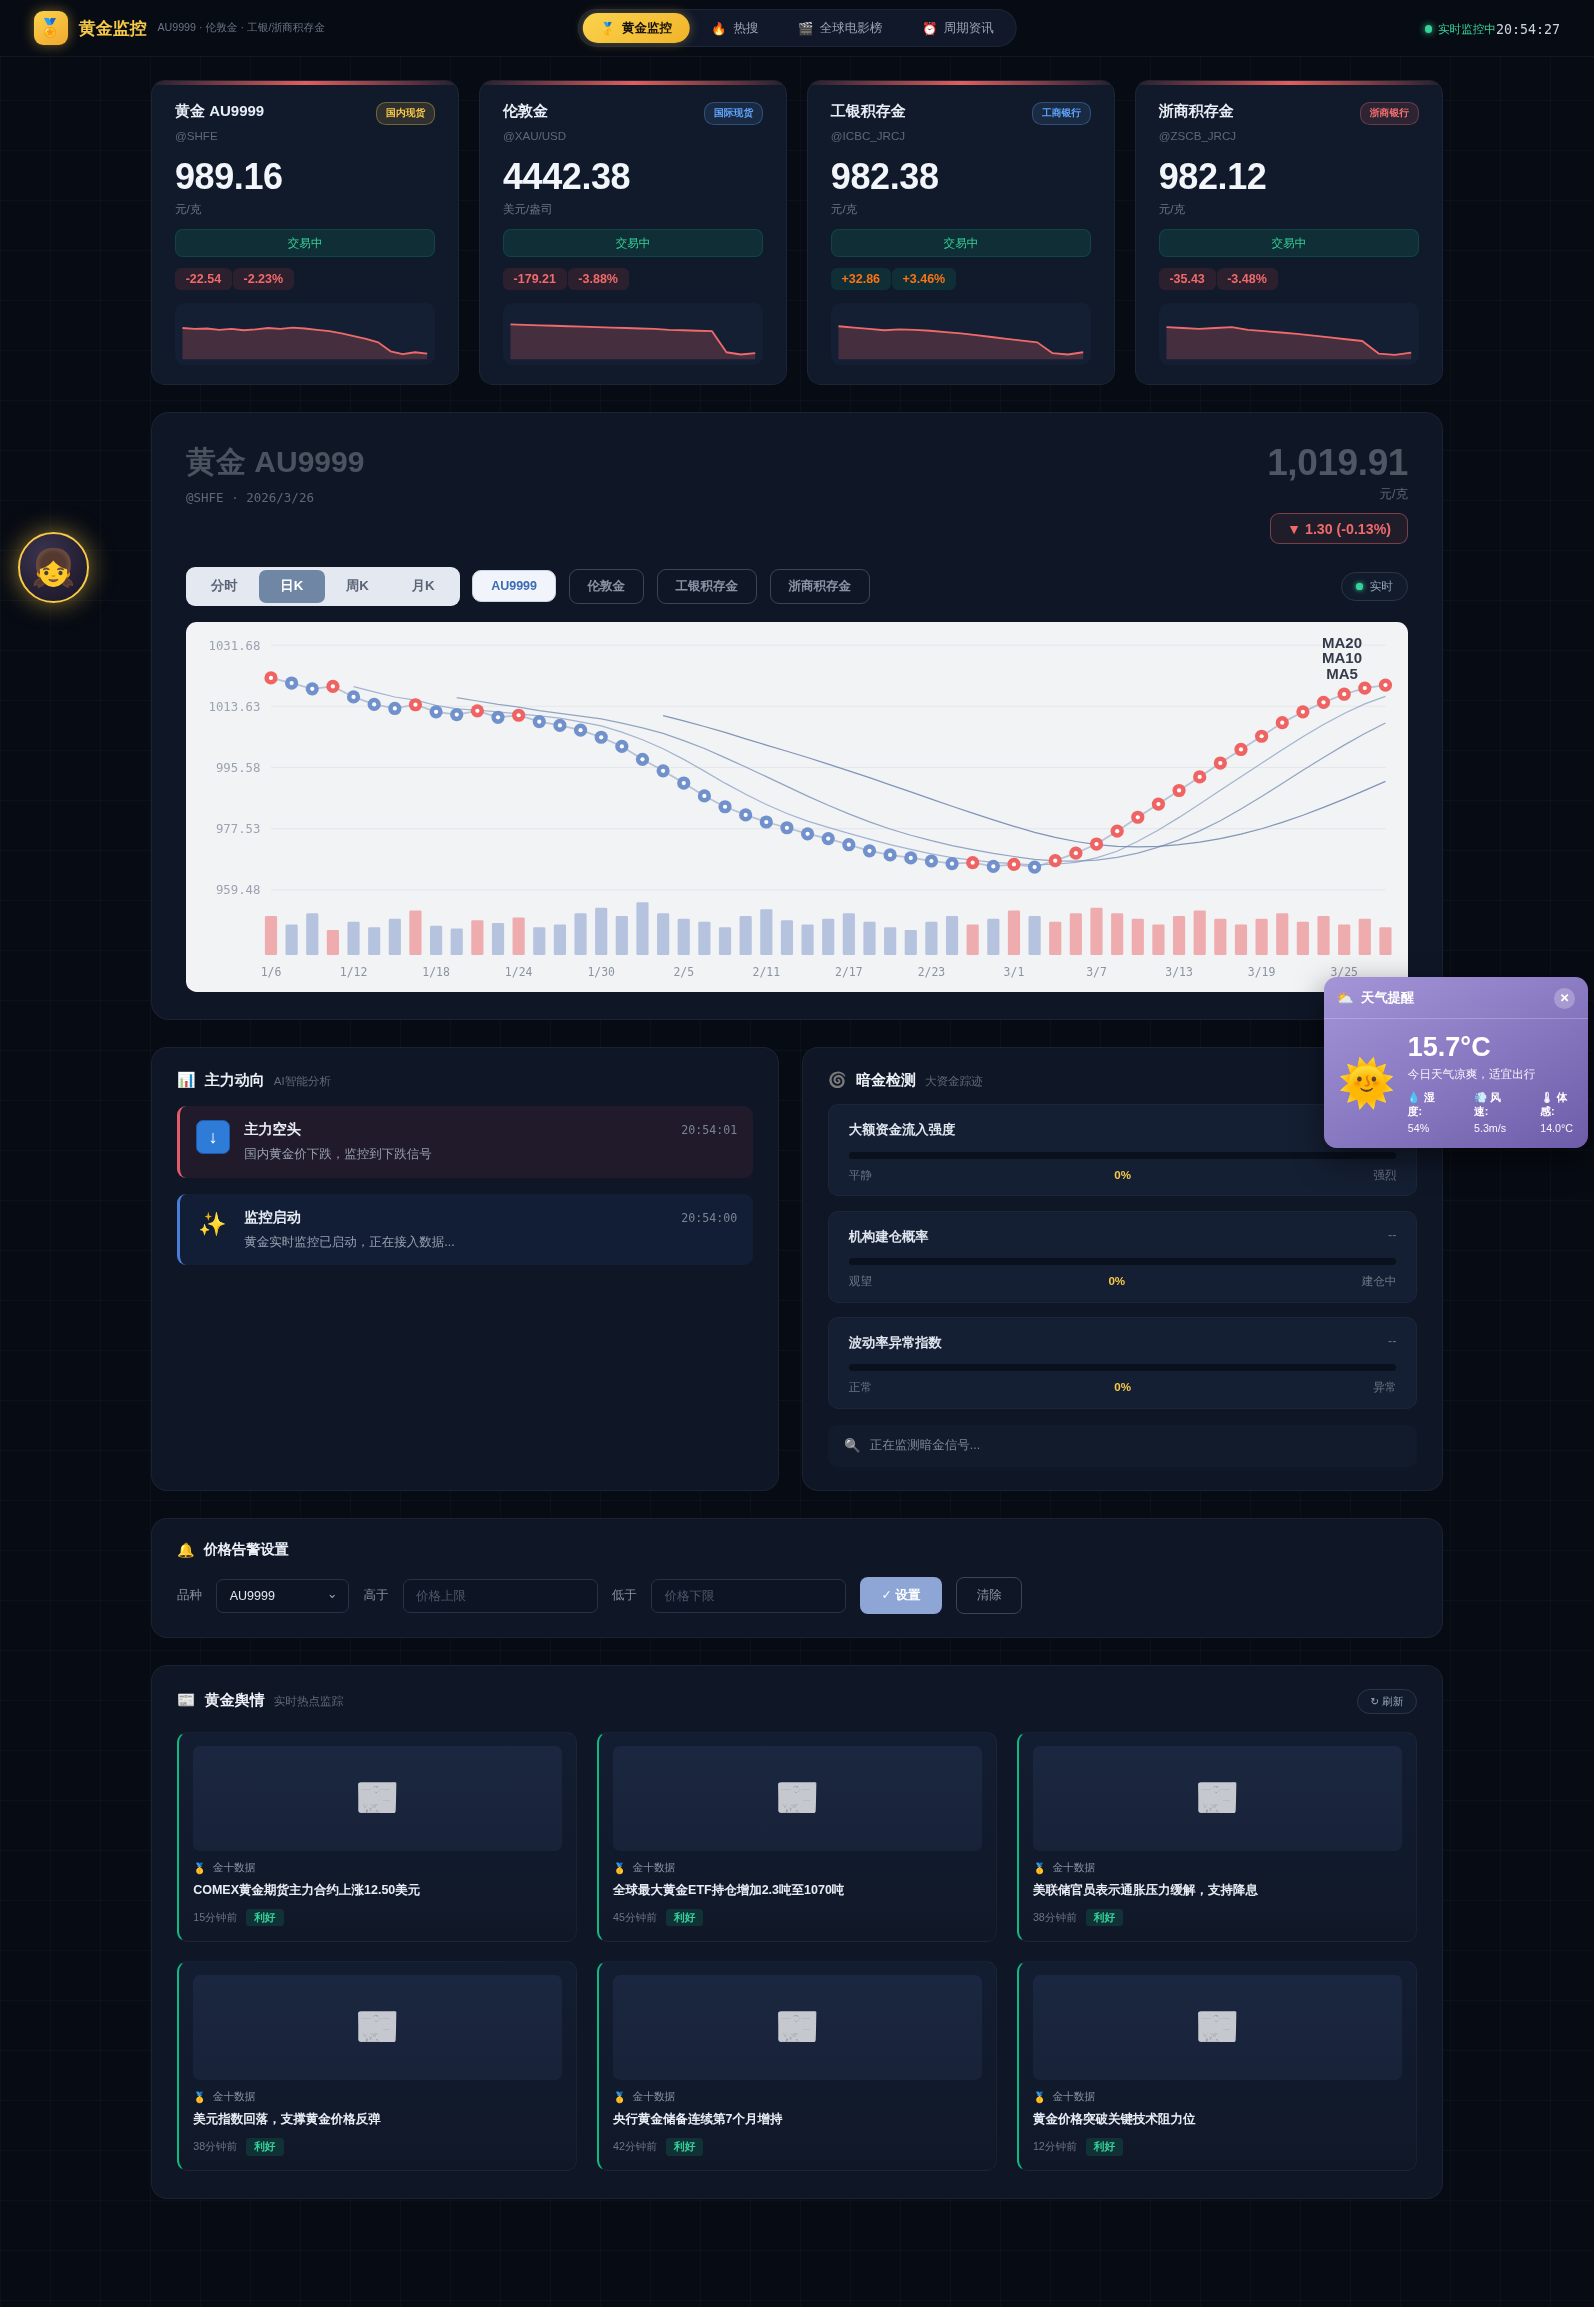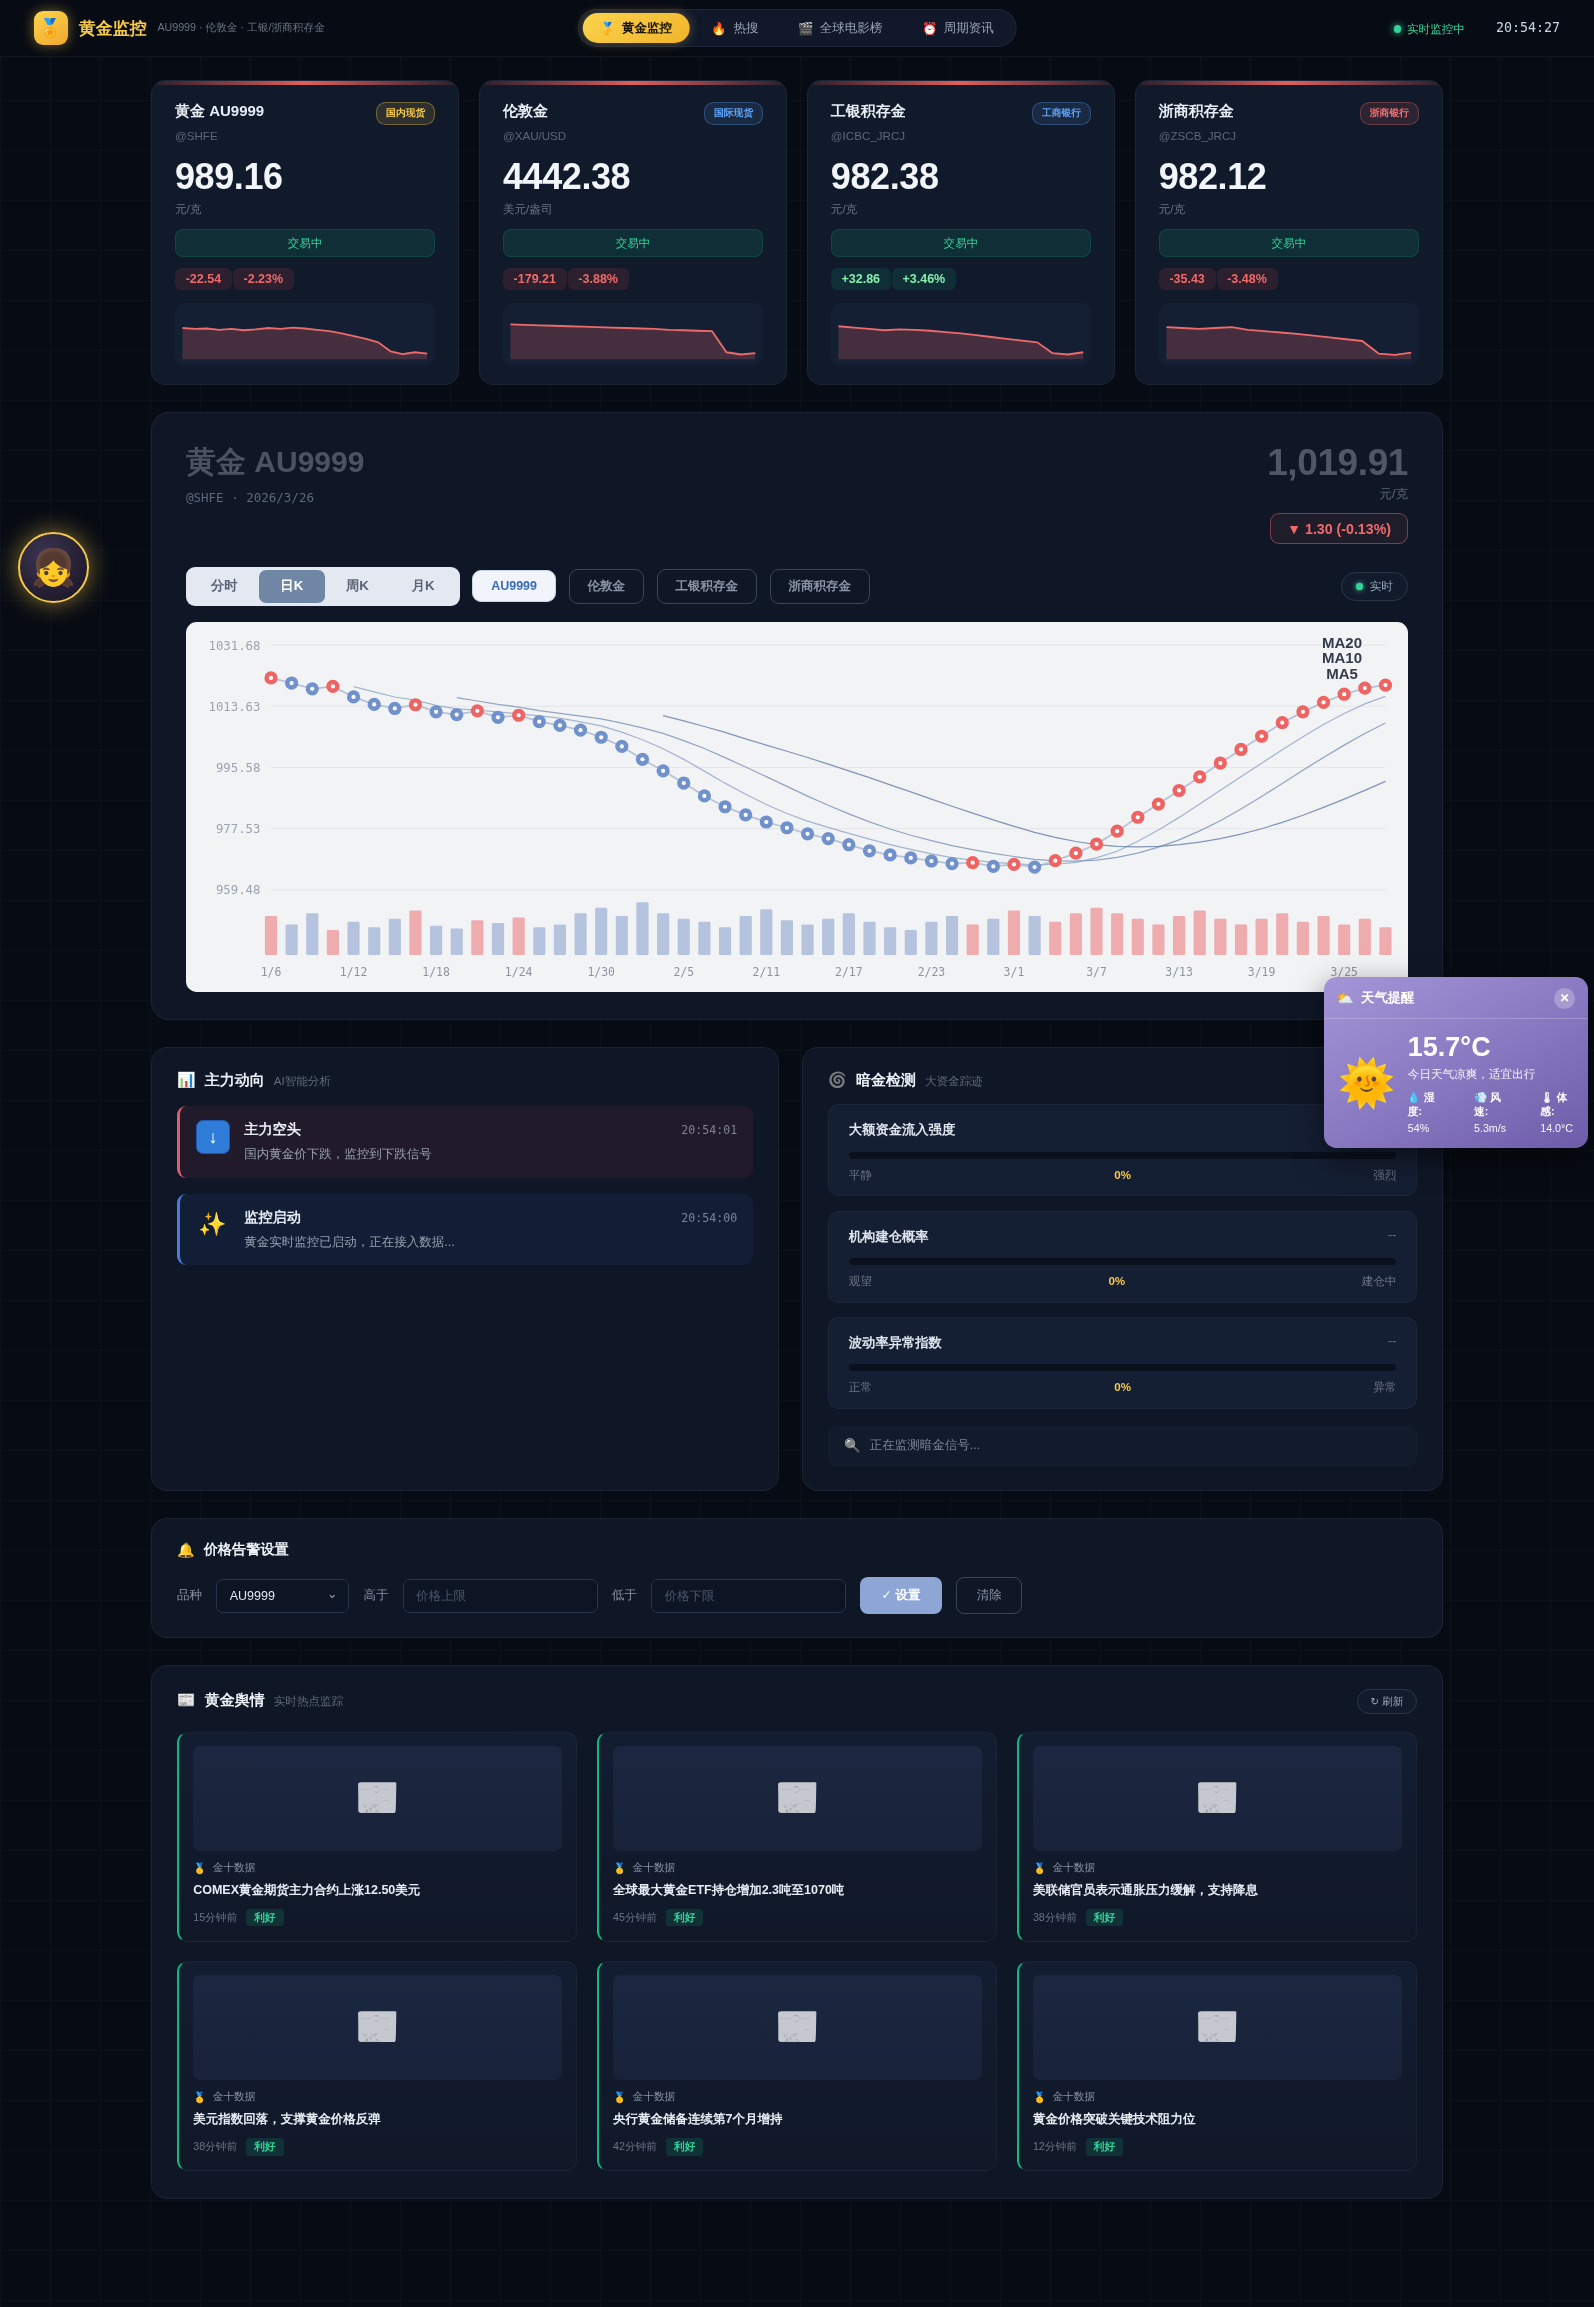--- a/index.html
+++ b/index.html
@@ -25,21 +25,21 @@
     justify-content:center; font-size:18px; box-shadow:0 0 12.5px rgba(247,201,72,.45); }
   .logo-title { color:#f7c948; font-size:17px; font-weight:800; margin-left:10.7px; }
   .logo-sub { color:#6b7484; font-size:10.7px; margin-left:10.7px; }
   .nav-wrap { position:absolute; left:50%; transform:translateX(-50%);
     background:#10182a; border:0.9px solid rgba(255,255,255,.06); border-radius:21.4px;
     padding:3.6px; display:flex; gap:3.6px; }
   .nav-item { display:flex; align-items:center; gap:6.2px; padding:6.2px 18px; border-radius:18px;
     color:#9aa3b2; font-size:12.5px; cursor:pointer; white-space:nowrap; }
   .nav-item.active { background:linear-gradient(145deg,#fbd34d,#f0b429); color:#17120a;
     font-weight:700; box-shadow:0 0 10.7px rgba(247,201,72,.35); }
-  .top-right { margin-left:auto; display:flex; align-items:flex-start; gap:31px; }
+  .top-right { margin-left:auto; display:flex; align-items:flex-end; gap:0; }
   .live-dot { width:7.1px; height:7.1px; border-radius:50%; background:#34d399; display:inline-block;
     box-shadow:0 0 7.1px #34d399; margin-right:6.2px; }
   .live-text { color:#34d399; font-size:11.6px; }
   .top-time { color:#cbd5e1; font-size:13.3px; }
 
   
   .avatar { position:absolute; left:18px; top:532px; width:71px; height:71px; border-radius:50%;
     background:radial-gradient(circle at 35% 30%, #3a3350, #171322);
     border:2.7px solid #f7c948; box-shadow:0 0 25px rgba(247,201,72,.55);
     display:flex; align-items:center; justify-content:center; font-size:36px; z-index:40; cursor:pointer;}
@@ -59,21 +59,21 @@
   .badge-blue { color:#60a5fa; background:rgba(96,165,250,.12); border:0.9px solid rgba(96,165,250,.3); }
   .badge-red { color:#f87171; background:rgba(248,113,113,.12); border:0.9px solid rgba(248,113,113,.3); }
   .pcard-code { color:#5d6878; font-size:11.6px; margin-top:4.4px; }
   .pcard-price { font-size:36px; font-weight:800; color:#f2f5fa; margin-top:14.2px; letter-spacing:-0.4px; }
   .pcard-unit { color:#6b7586; font-size:11.6px; margin-top:3.6px; }
   .market-bar { margin-top:12.5px; background:rgba(16,185,129,.13); border:0.9px solid rgba(16,185,129,.18);
     border-radius:8px; text-align:center; padding:5.3px 0; font-size:11.6px; color:#34d399; }
   .chips { display:flex; gap:1px; margin-top:10.7px; }
   .chip { font-size:12.5px; font-weight:700; padding:4.4px 10.7px; border-radius:6.2px; }
   .chip-down { color:#f06a6a; background:rgba(239,68,68,.13); }
-  .chip-up { color:#86efac; background:rgba(16,185,129,.13); }
+  .chip-up { color:#f97316; background:rgba(16,185,129,.13); }
   .spark-box { margin-top:12.5px; background:#16213456; background:#151f33; border-radius:9px;
     height:62px; padding:3.6px 5.3px; }
   svg.spark { width:100%; height:100%; display:block; }
 
   
   .main-card { margin-top:27px; background:#0f1727; border:0.9px solid rgba(255,255,255,.05);
     border-radius:18px; padding:28.5px 34px 27px; }
   .mc-head { display:flex; justify-content:space-between; align-items:flex-start; }
   .mc-title { font-size:30px; font-weight:800; color:#4b5260; }
   .mc-sub { color:#5d6878; font-size:12.5px; margin-top:7.1px; }

